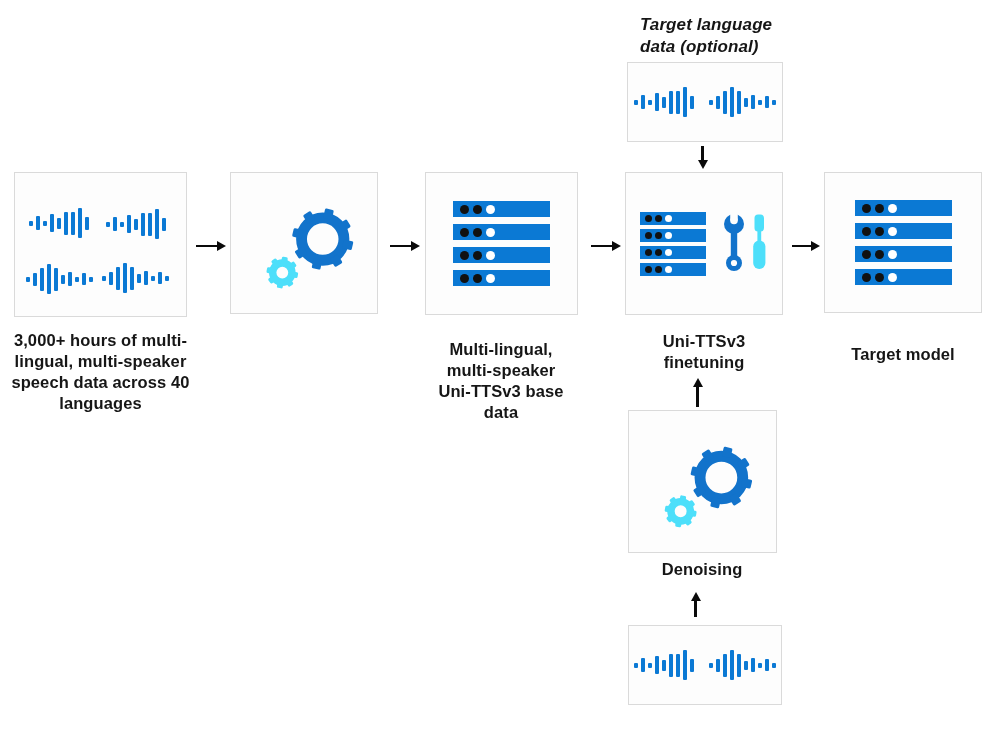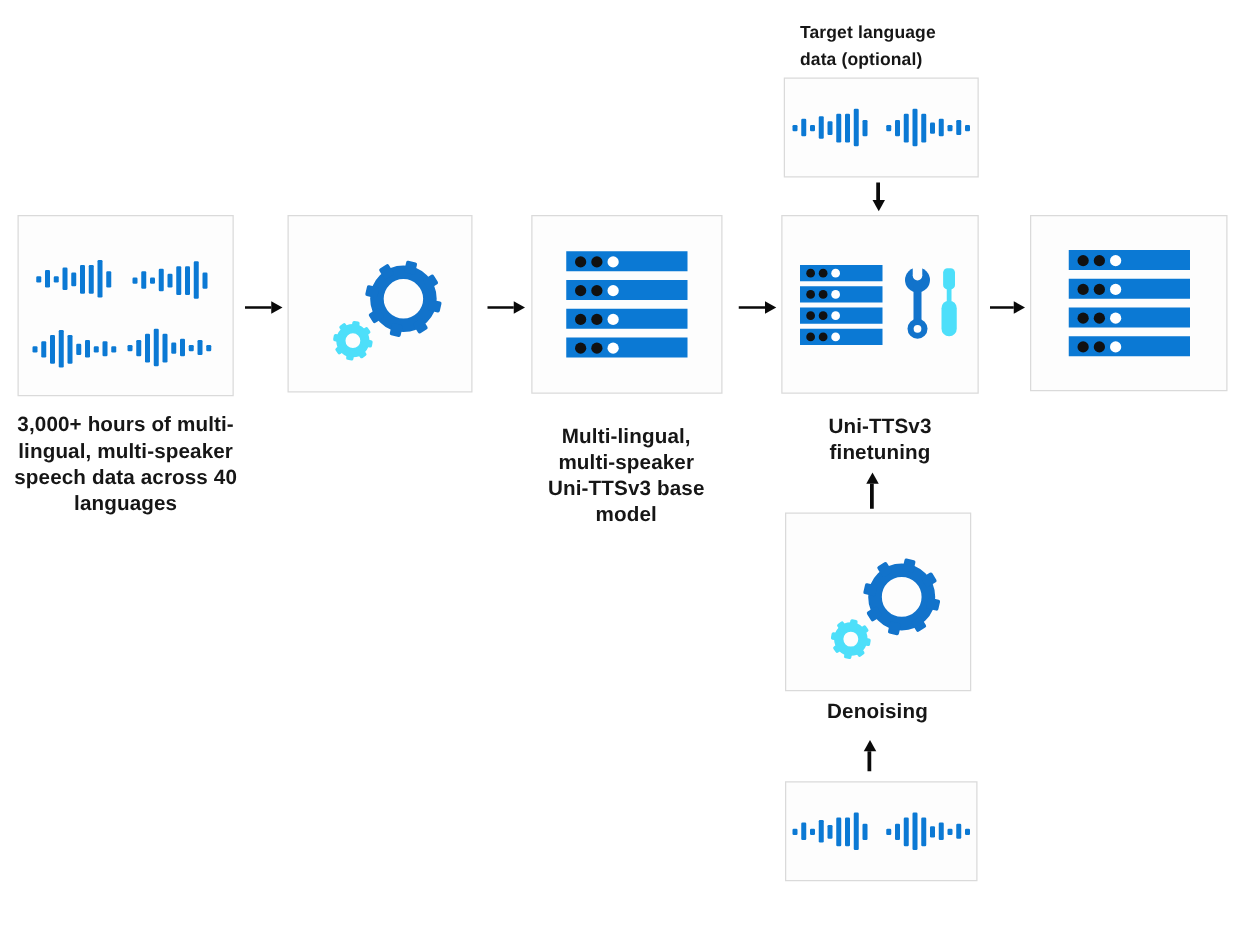--- a/index.html
+++ b/index.html
@@ -7,21 +7,21 @@
     position:relative;width:999px;height:742px;background:#ffffff;overflow:hidden;
     font-family:"Liberation Sans","DejaVu Sans",sans-serif;
   }
   .box{
     position:absolute;background:#fdfdfd;border:1px solid #dadada;box-sizing:border-box;
   }
   .label{
     position:absolute;color:#161616;font-size:16.5px;line-height:21px;font-weight:600;
     text-align:center;white-space:pre-line;letter-spacing:0.1px;
   }
-  .label.toplabel{text-align:left;font-size:14px;line-height:22px;}
+  .label.toplabel{text-align:left;font-size:17px;line-height:22px;font-style:italic;}
   
   .leftcol{position:absolute;left:8px;top:21px;width:72px;height:114px;display:flex;
     flex-direction:column;align-items:center;justify-content:center;gap:24px;}
   .cyancol{position:absolute;left:83px;top:21px;width:75px;height:114px;display:flex;
     flex-direction:column;align-items:center;justify-content:center;gap:22px;}
   
   .wfrow{display:flex;height:100%;align-items:center;justify-content:center;gap:15px;}
   .wf{display:flex;align-items:center;gap:3px;}
   .wf i{display:block;width:4px;border-radius:1px;}
   
@@ -198,21 +198,21 @@
         <div class="srvbar" style="width: 97px; height: 16px; background: rgb(11, 121, 212); padding-left: 7px; gap: 4px; box-sizing: border-box;">
           <b style="height: 9px; width: 9px; background: rgb(17, 17, 17);"></b>
           <b style="height: 9px; width: 9px; background: rgb(17, 17, 17);"></b>
           <b style="height: 9px; width: 9px; background: rgb(255, 255, 255);"></b>
         </div>
       </div>
   </div>
   <div class="label" style="left:436px;top:339px;width:130px;">Multi-lingual,
 multi-speaker
 Uni-TTSv3 base
-model</div>
+data</div>
 
   <div class="arrow-right" style="left:591px;top:240px;width:30px;">
       <i class="line"></i>
       <i class="head"></i>
     </div>
 
   <div class="box" style="left:625px;top:172px;width:158px;height:143px;">
     <div class="ftrow">
       <div class="servers" style="gap: 4px;">
           <div class="srvbar" style="width: 66px; height: 13px; background: rgb(11, 121, 212); padding-left: 5px; gap: 3px; box-sizing: border-box;">
@@ -278,20 +278,21 @@
           <b style="height: 9px; width: 9px; background: rgb(17, 17, 17);"></b>
           <b style="height: 9px; width: 9px; background: rgb(255, 255, 255);"></b>
         </div>
         <div class="srvbar" style="width: 97px; height: 16px; background: rgb(11, 121, 212); padding-left: 7px; gap: 4px; box-sizing: border-box;">
           <b style="height: 9px; width: 9px; background: rgb(17, 17, 17);"></b>
           <b style="height: 9px; width: 9px; background: rgb(17, 17, 17);"></b>
           <b style="height: 9px; width: 9px; background: rgb(255, 255, 255);"></b>
         </div>
       </div>
   </div>
+  <div class="label" style="left:828px;top:344px;width:150px;">Target model</div>
 
   <div class="arrow-up" style="left:691px;top:378px;height:29px;">
       <i class="head"></i>
       <i class="line"></i>
     </div>
 
   <div class="box" style="left:628px;top:410px;width:149px;height:143px;">
     <div class="gearbox"><svg width="147" height="141" viewBox="0 0 148 142">
           <circle cx="93" cy="67" r="21.5" fill="none" stroke="#1273cb" stroke-width="11"></circle>
           <rect x="88.5" y="36" width="9" height="10" rx="1.5" fill="#1273cb" transform="rotate(13 93 67)"></rect>

